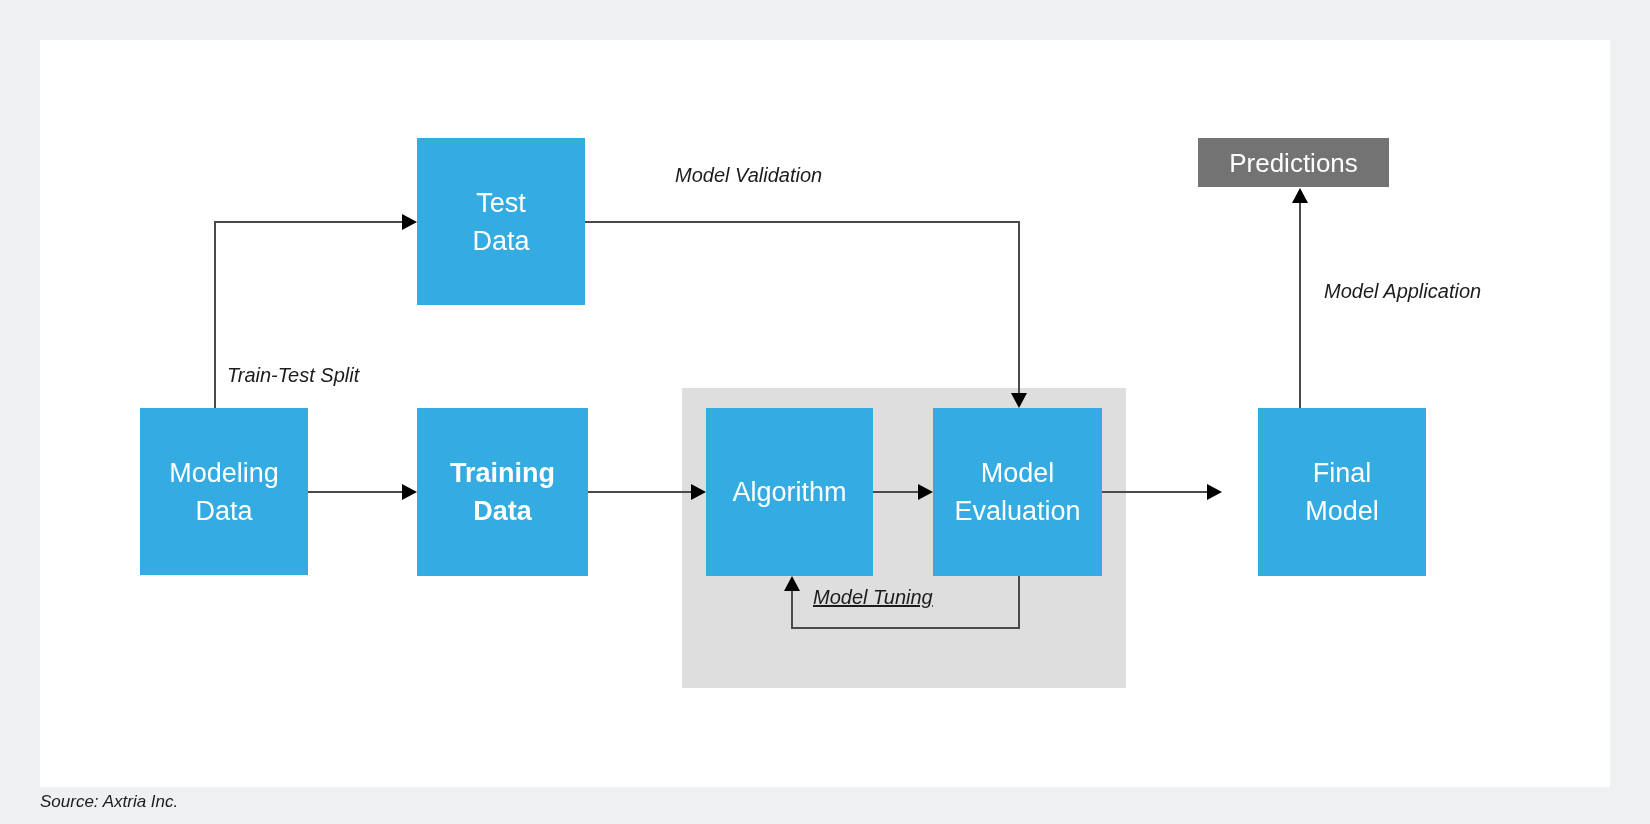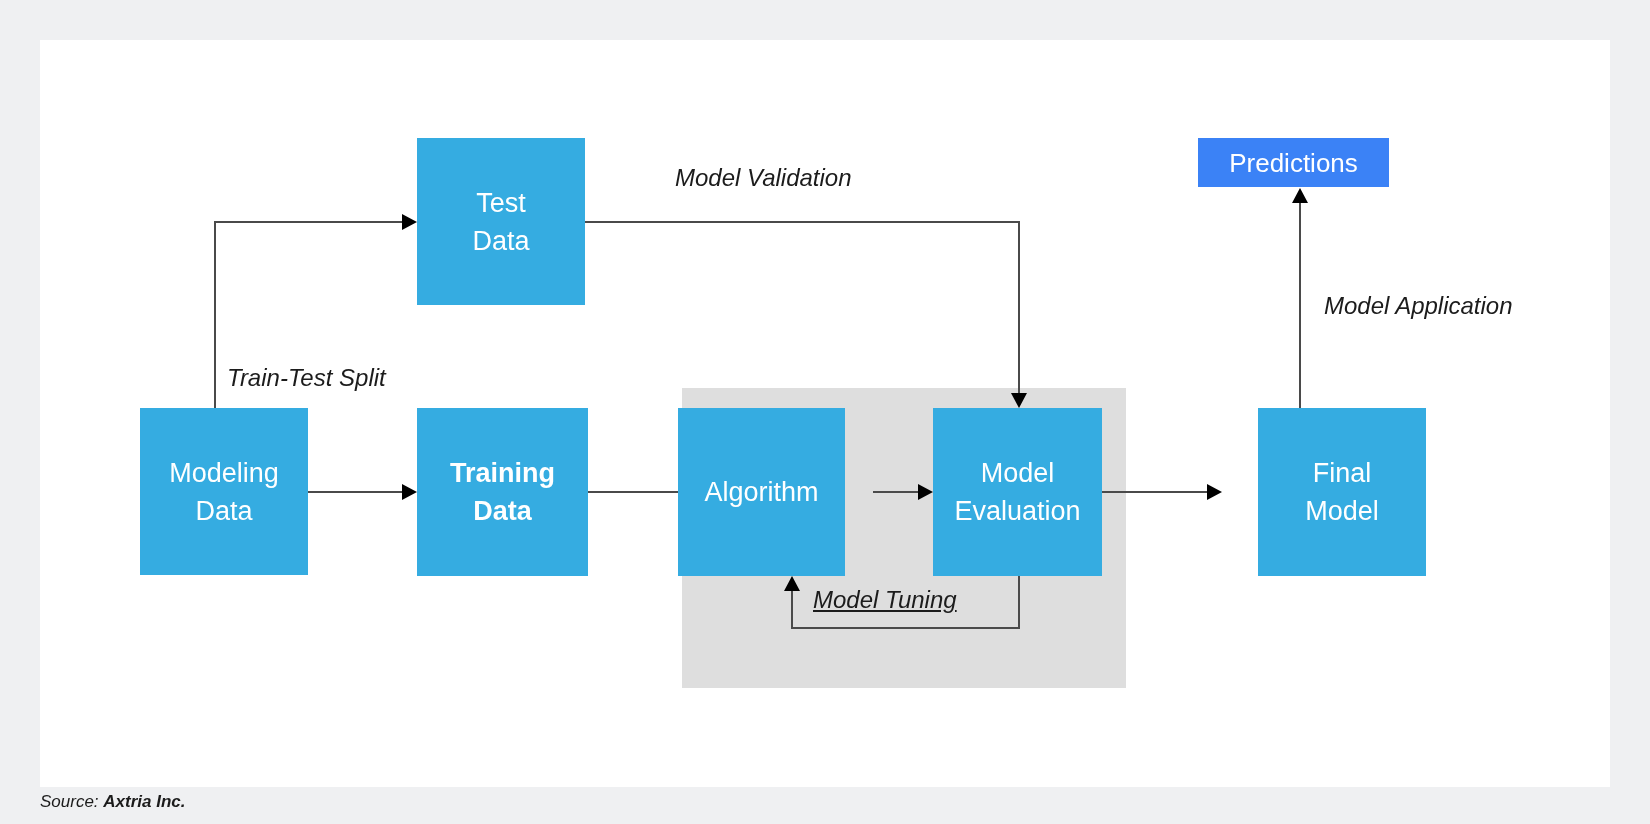--- a/index.html
+++ b/index.html
@@ -27,49 +27,49 @@
     text-align: center;
     color: #FFFFFF;
     font-size: 27px;
     line-height: 38px;
     white-space: pre-line;
     background: #35ACE1;
   }
   .node-test      { left: 417px; top: 138px; width: 168px; height: 167px; }
   .node-modeling  { left: 140px; top: 408px; width: 168px; height: 167px; }
   .node-training  { left: 417px; top: 408px; width: 171px; height: 168px; font-weight: bold; }
-  .node-algorithm { left: 678px; top: 408px; width: 167px; height: 168px; }
+  .node-algorithm { left: 706px; top: 408px; width: 167px; height: 168px; }
   .node-evaluation{ left: 933px; top: 408px; width: 169px; height: 168px; }
   .node-final     { left: 1222px; top: 408px; width: 168px; height: 168px; margin-left: 36px; }
   .node-predictions {
     left: 1198px; top: 138px; width: 191px; height: 49px;
-    background: #3b82f6; font-size: 26px; line-height: 30px;
+    background: #737373; font-size: 26px; line-height: 30px;
   }
   .line { position: absolute; background: #4A4A4A; }
   .arrow { position: absolute; width: 0; height: 0; }
   .arrow-right { border-top: 8px solid transparent; border-bottom: 8px solid transparent; border-left: 15px solid #000; }
   .arrow-down  { border-left: 8px solid transparent; border-right: 8px solid transparent; border-top: 15px solid #000; }
   .arrow-up    { border-left: 8px solid transparent; border-right: 8px solid transparent; border-bottom: 15px solid #000; }
   .edge-label {
     position: absolute;
     font-style: italic;
-    font-size: 24px;
+    font-size: 20px;
     color: #1C1C1C;
     white-space: nowrap;
   }
   .caption {
     position: absolute; left: 75px; top: 603px; width: 215px;
     font-style: italic; font-size: 22px; line-height: 27px;
     color: #1C1C1C; text-align: center; white-space: pre-line;
   }
   .source-line {
     position: absolute; left: 40px; top: 792px;
     font-style: italic; font-size: 17px; color: #1C1C1C;
   }
-  .source-line .src-name { font-weight: bold; }
+  .source-line .src-name { font-weight: normal; }
 </style>
 </head>
 <body>
 
 <div class="stage">
 
   <div class="canvas"></div>
 
   <div class="tuning-region"></div>
 
@@ -110,20 +110,20 @@
   <div class="node node-algorithm">Algorithm</div>
   <div class="node node-evaluation">Model
 Evaluation</div>
   <div class="node node-final">Final
 Model</div>
   <div class="node node-predictions">Predictions</div>
 
   <div class="edge-label" style="left:227px; top:364px;">Train-Test Split</div>
   <div class="edge-label" style="left:675px; top:164px;">Model Validation</div>
   <div class="edge-label" style="left:813px; top:586px;text-decoration:underline;">Model Tuning</div>
-  <div class="edge-label" style="left:1324px; top:292px;">Model Application</div>
+  <div class="edge-label" style="left:1324px; top:280px;">Model Application</div>
 
 
   <div class="source-line">
     <span class="src-prefix">Source: </span><span class="src-name">Axtria Inc.</span>
   </div>
 
 </div>
 
 </body></html>

